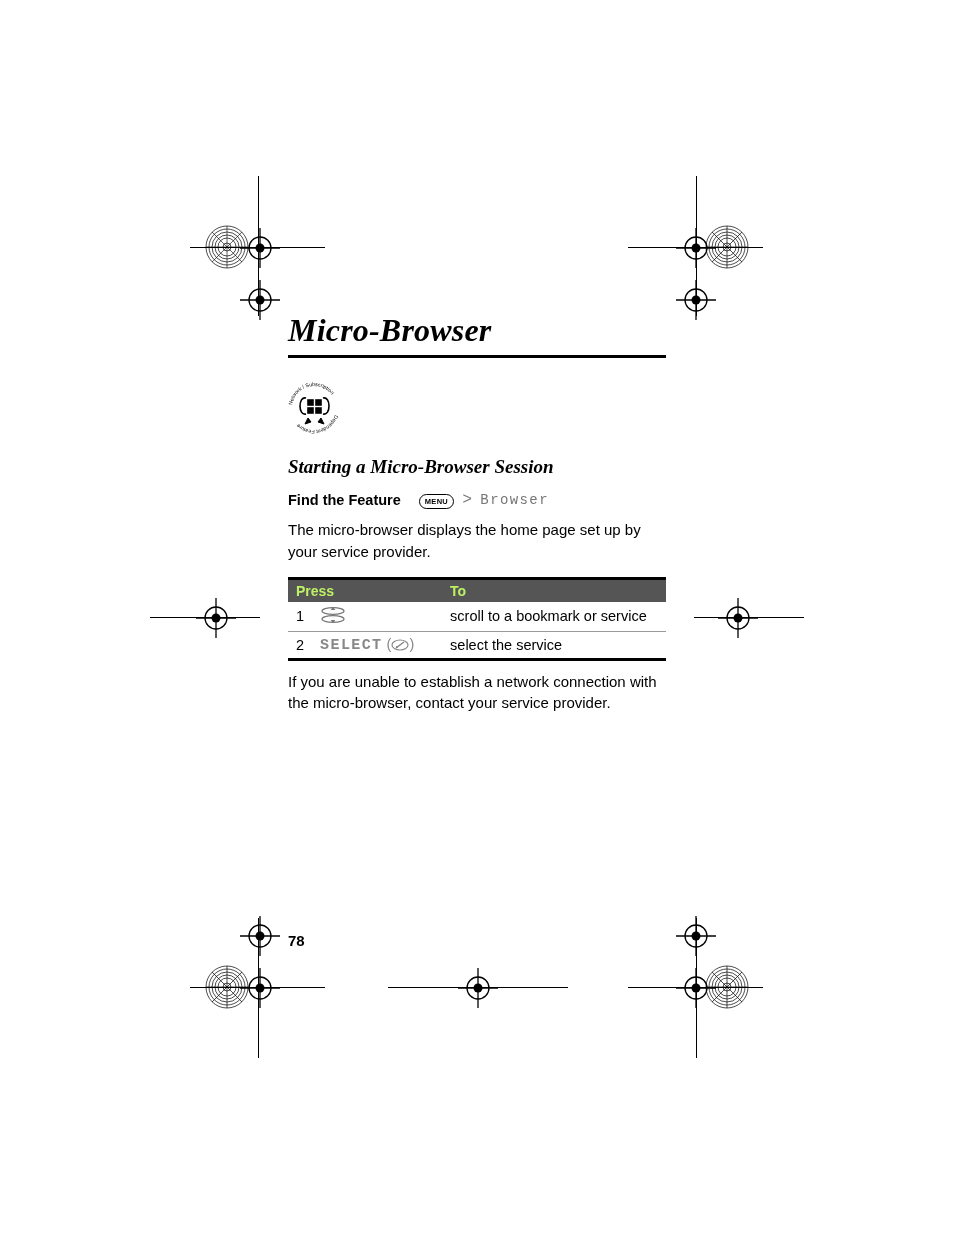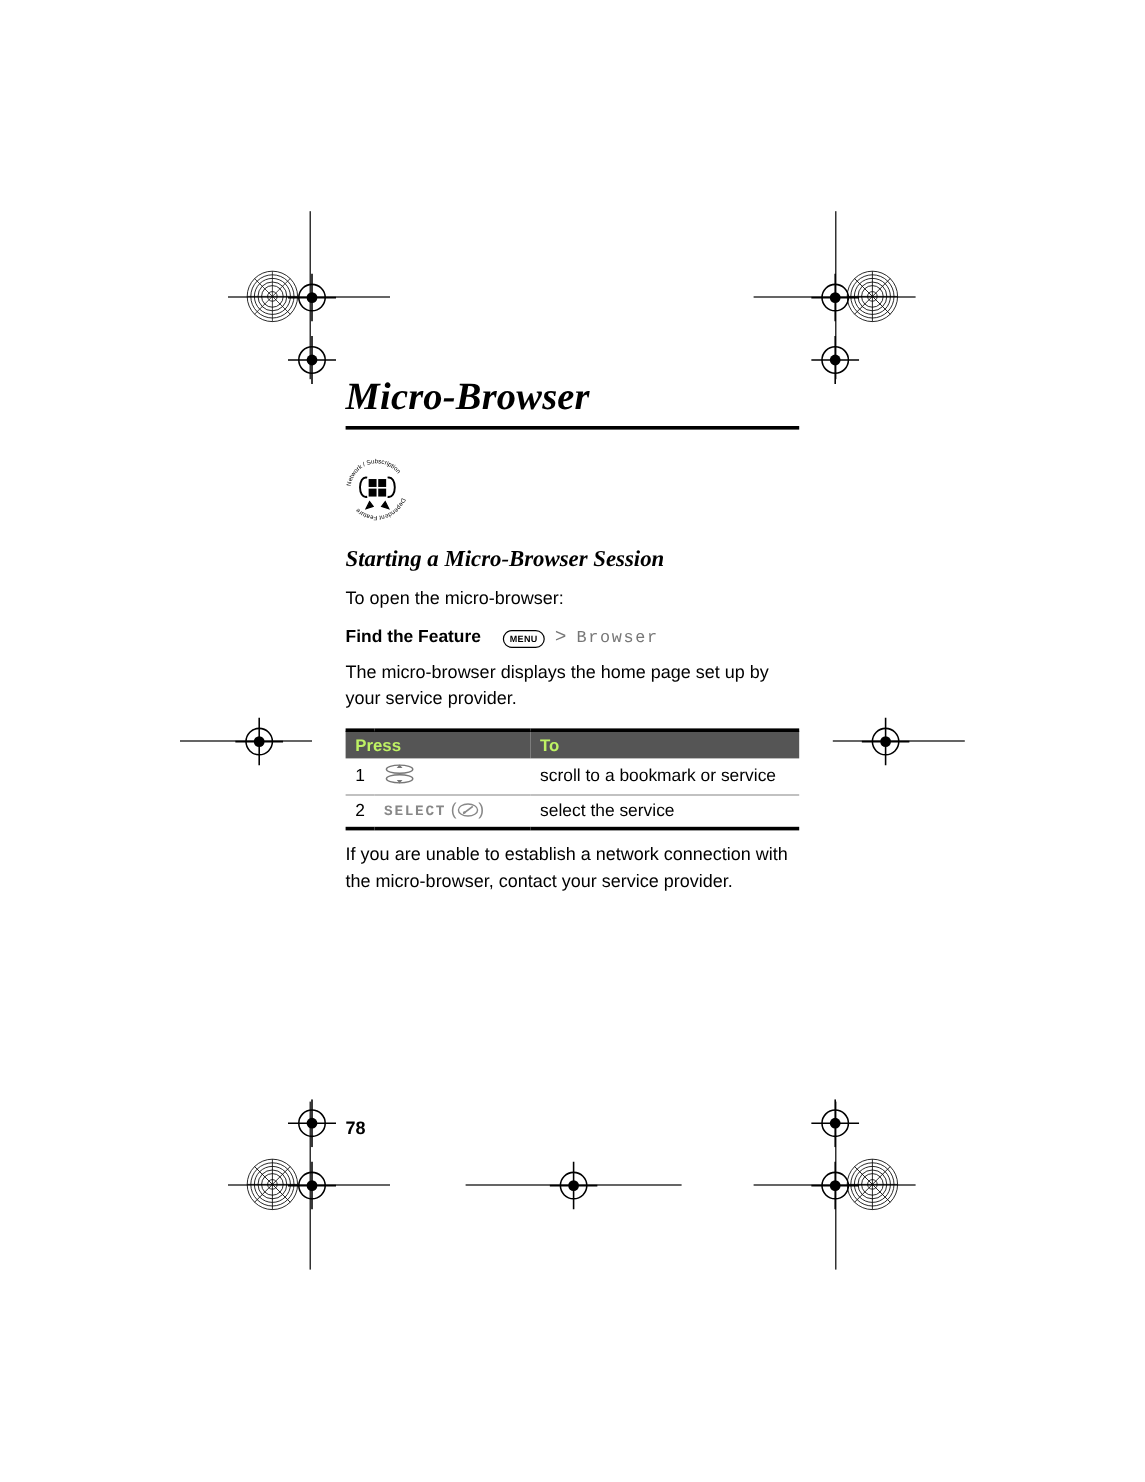--- a/index.html
+++ b/index.html
@@ -32,21 +32,21 @@
   .path-gt { font-weight: 400; margin: 0 4px; color: #777; }
   .path-label { font-family: "Courier New", monospace; font-weight: 400; letter-spacing: 1.4px; color: #777; font-size: 14px; }
 
   
   .tbl { width: 100%; border-collapse: collapse; margin-top: 14px; border-top: 3px solid #000; border-bottom: 3px solid #000; }
   .tbl thead th { background: #555; color: #bef264; text-align: left; font-size: 14px; font-weight: 700; padding: 3px 8px; }
   .tbl tbody td { font-size: 14.5px; font-weight: 300; padding: 4px 8px; border-bottom: 1px solid #999; vertical-align: middle; }
   .tbl tbody tr:last-child td { border-bottom: none; }
   .step-n { font-weight: 700; width: 18px; }
   .press-col { width: 130px; }
-  .sel-label { font-family: "Courier New", monospace; font-weight: 700; letter-spacing: 1.4px; color: #888; font-size: 12px; }
+  .sel-label { font-family: "Courier New", monospace; font-weight: 700; letter-spacing: 1.4px; color: #888; font-size: 15px; }
   .softkey-pill { display: inline-block; vertical-align: -2px; }
 
   .nav-icon { display: inline-block; }
 
   .shortcut-para { margin-top: 18px; }
   .shortcut-para b { font-weight: 700; }
 
   .page-num { position: absolute; left: 288px; top: 932px; font-weight: 700; font-size: 15px; }
 
 </style>
@@ -251,21 +251,20 @@
           <g stroke="#000" stroke-width="1" fill="#000">
             <path d="M20 36 l-3 6 l6 -2 z"></path>
             <path d="M33 36 l3 6 l-6 -2 z"></path>
           </g>
         </svg>
       </div>
     </div>
 
     <div class="subhead">Starting a Micro-Browser Session</div>
 
-    <div class="para">To open the micro-browser:</div>
 
     <div class="ftf-row">
       <span class="ftf-label">Find the Feature</span>
       <span>
         <span class="menu-chip">MENU</span>
         <span class="path-gt">&gt;</span>
         <span class="path-label">Browser</span>
       </span>
     </div>
 

